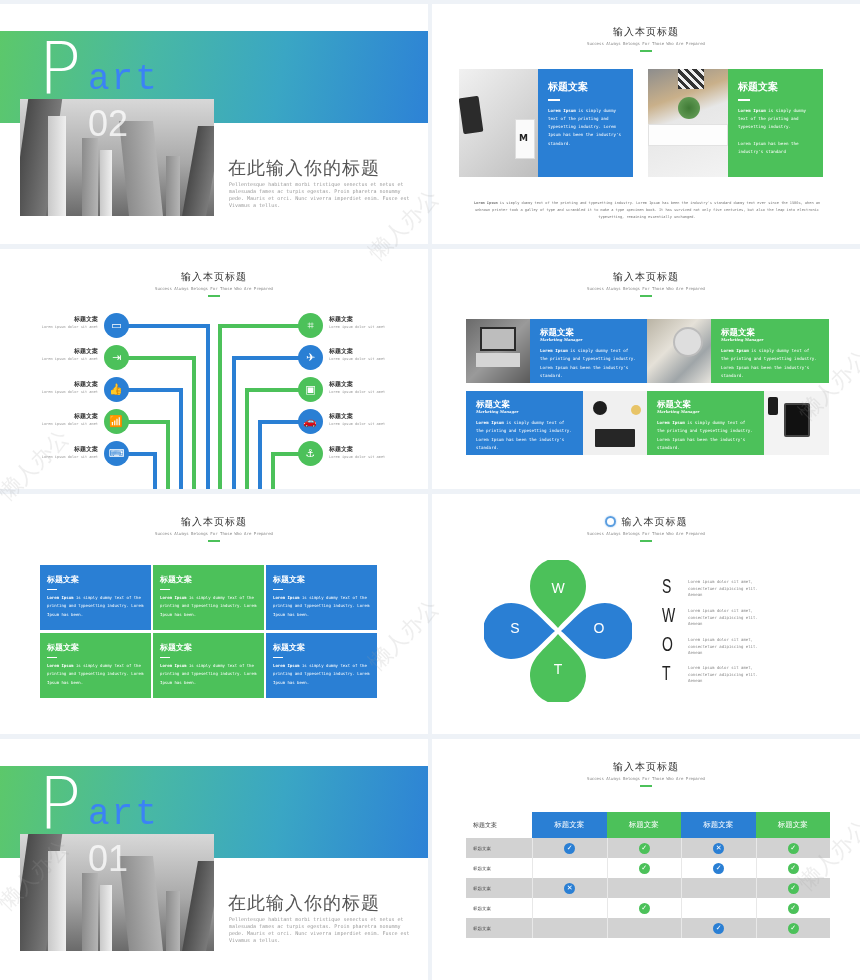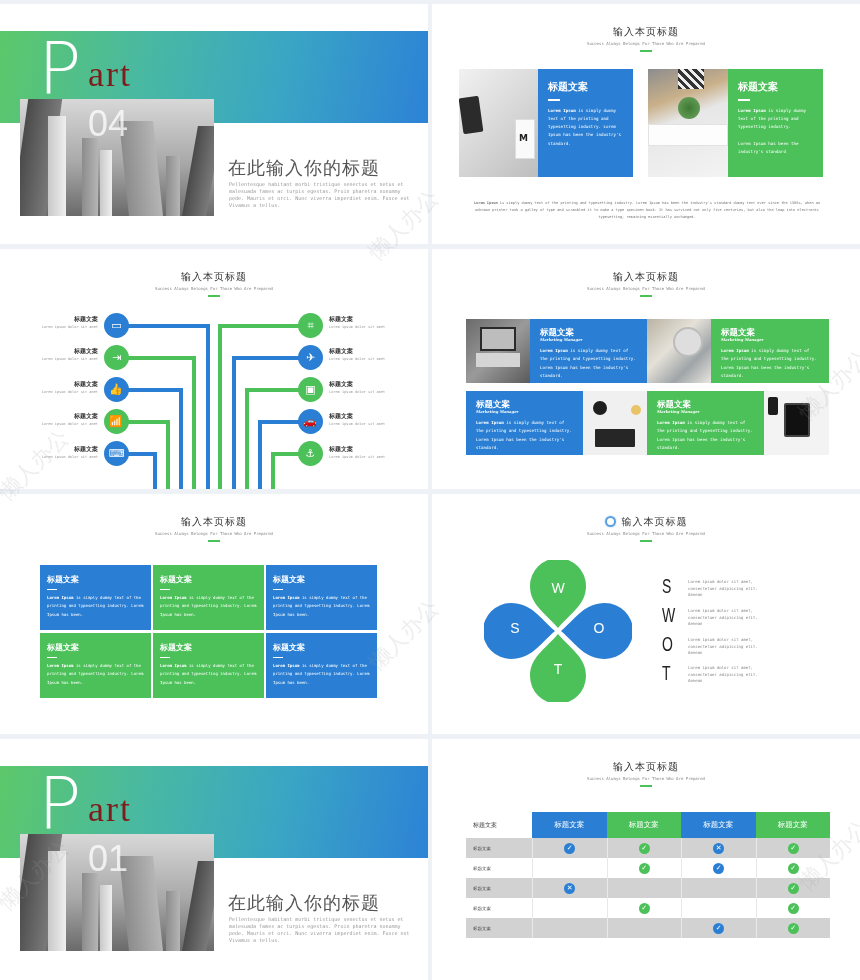--- a/index.html
+++ b/index.html
@@ -21,22 +21,22 @@
     background: linear-gradient(100deg, #5cc86a 0%, #48b8a4 35%, #3aa6c4 65%, #2d82d6 100%); }
   .part-photo { position: absolute; left: 20px; top: 95px; width: 194px; height: 117px;
     background:
       linear-gradient(75deg, rgba(40,40,40,0.0) 0%, rgba(40,40,40,0) 60%),
       linear-gradient(180deg, #d8d8d8 0%, #a8a8a8 55%, #6a6a6a 100%); overflow: hidden; }
   .bld { position: absolute; bottom: 0; background: linear-gradient(90deg,#8c8c8c,#b5b5b5); }
   .bld.d { background: linear-gradient(90deg,#4a4a4a,#7a7a7a); }
   .bld.l { background: linear-gradient(90deg,#c9c9c9,#efefef); }
   .part-P { position: absolute; left: 38px; top: 28px; font-size: 72px; color: #ffffff;
     font-family: "DejaVu Sans", sans-serif; font-weight: 300; line-height: 72px; }
-  .part-art { position: absolute; left: 88px; top: 50px; font-size: 36px; color: #7f1d1d;
-    font-family: Liberation Serif, serif; letter-spacing: 2px; line-height: 40px; }
+  .part-art { position: absolute; left: 88px; top: 56px; font-size: 36px; color: #3b82f6;
+    font-family: Liberation Mono, monospace; letter-spacing: 2px; line-height: 40px; }
   .part-num { position: absolute; left: 88px; top: 100px; font-size: 36px; color: rgba(255,255,255,0.75);
     font-family: "Liberation Sans", sans-serif; line-height: 40px; }
   .part-title { position: absolute; left: 228px; top: 152px; font-size: 18px; color: #555555; letter-spacing: 1px; }
   .part-desc { position: absolute; left: 229px; top: 177px; width: 186px; font-size: 5px; line-height: 7px;
     color: #9a9a9a; font-family: "DejaVu Sans Mono", monospace; }
 
   
   .hdr { position: absolute; left: 0; top: 22px; width: 100%; text-align: center; }
   .hdr-title { font-size: 10px; color: #333333; letter-spacing: 1px; line-height: 12px; }
   .hdr-sub { font-size: 4px; color: #888888; margin-top: 3px; font-family: "DejaVu Sans Mono", monospace; line-height: 5px; }
@@ -114,21 +114,21 @@
       <div class="bld d" style="left:0;width:34px;height:117px;transform:skewX(-8deg);"></div>
       <div class="bld l" style="left:28px;width:18px;height:100px;"></div>
       <div class="bld" style="left:62px;width:16px;height:78px;"></div>
       <div class="bld l" style="left:80px;width:12px;height:66px;"></div>
       <div class="bld" style="left:104px;width:34px;height:95px;transform:skewX(6deg);"></div>
       <div class="bld" style="left:146px;width:14px;height:60px;"></div>
       <div class="bld d" style="left:170px;width:24px;height:90px;transform:skewX(-10deg);"></div>
     </div>
     <div class="part-P">P</div>
     <div class="part-art">art</div>
-    <div class="part-num">04</div>
+    <div class="part-num">02</div>
     <div class="part-title">在此输入你的标题</div>
     <div class="part-desc">Pellentesque habitant morbi tristique senectus et netus et malesuada fames ac turpis egestas. Proin pharetra nonummy pede. Mauris et orci. Nunc viverra imperdiet enim. Fusce est Vivamus a tellus.</div>
   </div>
 
   <div class="slide s2">
     <div class="hdr">
       <div class="hdr-title">输入本页标题</div>
       <div class="hdr-sub">Success Always Belongs For Those Who Are Prepared</div>
       <div class="hdr-line"></div>
     </div>

